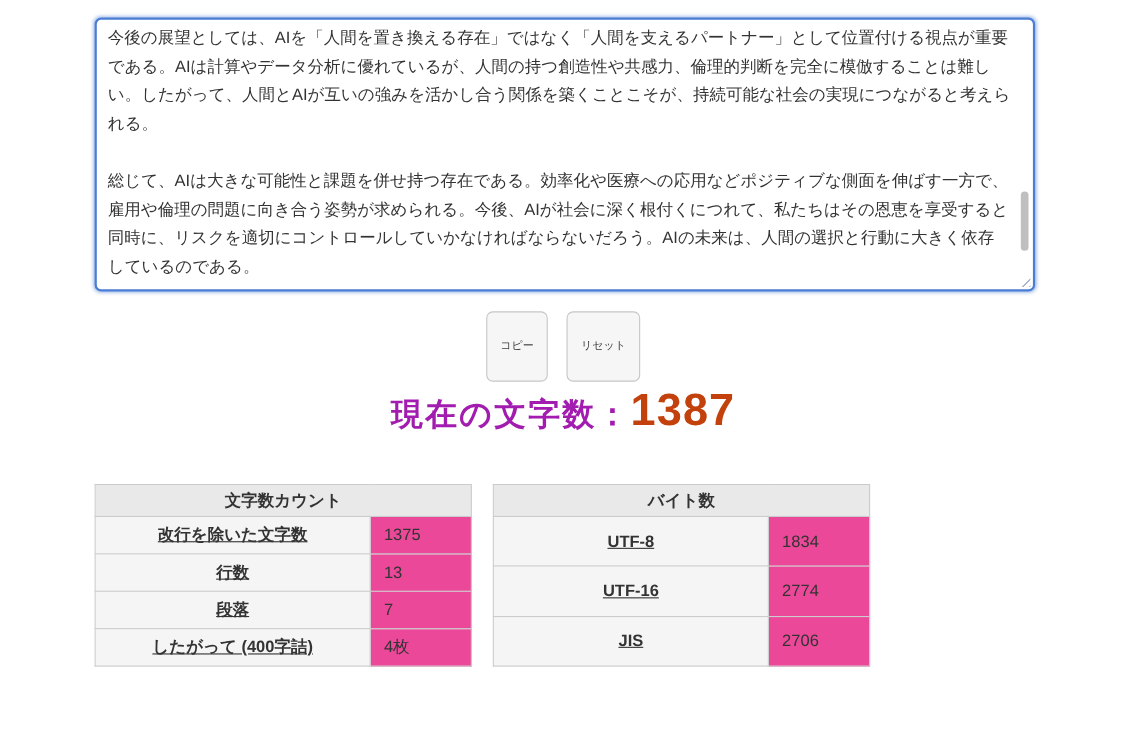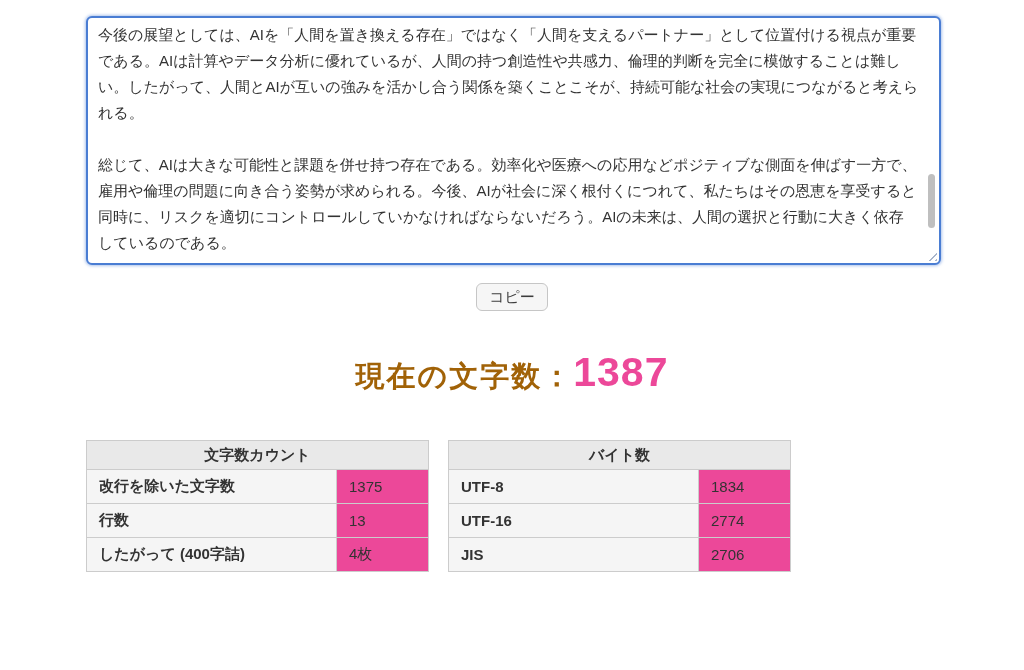--- a/index.html
+++ b/index.html
@@ -33,63 +33,64 @@
     background:repeating-linear-gradient(-45deg,#a9b6cc 0 1.5px,transparent 1.5px 4.5px);
     clip-path:polygon(100% 0,100% 100%,0 100%);
   }
 
   
   .button-row {
     position:absolute; top:283px; left:0; width:100%;
     display:flex; justify-content:center; gap:17px;
   }
   .btn {
-    font-family:inherit; font-size:15px; color:#3c3c3c;
+    font-family:inherit; font-size:10px; color:#3c3c3c;
     background:#f6f6f6; border:1px solid #c6c6c6; border-radius:6px;
-    padding:4px 12px; line-height:18px; cursor:pointer;
+    padding:22px 12px; line-height:18px; cursor:pointer;
   }
 
   
   .counter-row {
     position:absolute; top:349px; left:0; width:100%;
     display:flex; justify-content:center; align-items:baseline;
   }
-  .counter-label { font-size:29px; font-weight:bold; color:#a16207; letter-spacing:2px; }
-  .counter-value { font-size:41px; font-weight:bold; color:#ec4899; letter-spacing:1px; }
+  .counter-label { font-size:29px; font-weight:bold; color:#a21caf; letter-spacing:2px; }
+  .counter-value { font-size:41px; font-weight:bold; color:#c2410c; letter-spacing:1px; }
 
   
   .tables-row {
     position:absolute; top:440px; left:86px; width:855px;
     display:flex; gap:19px;
   }
   table.stat { border-collapse:collapse; width:343px; table-layout:fixed; }
   table.stat th, table.stat td {
     border:1px solid #ccc; font-size:15px; padding:0 12px; height:34px;
   }
   table.stat th {
     background:#e9e9e9; font-weight:bold; text-align:center; height:29px;
   }
-  td.lbl { background:#f5f5f5; font-weight:bold; text-align:left; }
+  td.lbl { background:#f5f5f5; font-weight:bold; text-align:center;text-decoration:underline; }
   td.val { background:#ec4899; font-weight:normal; text-align:left; }
 </style>
 </head>
 <body>
 
 <div id="page">
 
   <div class="textarea-wrap">
     <textarea id="main-text" spellcheck="false" style="">今後の展望としては、AIを「人間を置き換える存在」ではなく「人間を支えるパートナー」として位置付ける視点が重要である。AIは計算やデータ分析に優れているが、人間の持つ創造性や共感力、倫理的判断を完全に模倣することは難しい。したがって、人間とAIが互いの強みを活かし合う関係を築くことこそが、持続可能な社会の実現につながると考えられる。
 
 総じて、AIは大きな可能性と課題を併せ持つ存在である。効率化や医療への応用などポジティブな側面を伸ばす一方で、雇用や倫理の問題に向き合う姿勢が求められる。今後、AIが社会に深く根付くにつれて、私たちはその恩恵を享受すると同時に、リスクを適切にコントロールしていかなければならないだろう。AIの未来は、人間の選択と行動に大きく依存しているのである。</textarea>
     <div class="scroll-thumb"></div>
     <div class="resize-handle"></div>
   </div>
 
   <div class="button-row">
     <button class="btn">コピー</button>
+    <button class="btn">リセット</button>
   </div>
 
   <div class="counter-row">
     <span class="counter-label">現在の文字数：</span>
     <span class="counter-value">1387</span>
   </div>
 
   <div class="tables-row">
 
     <table class="stat">
@@ -103,20 +104,24 @@
           </tr>
       </thead>
       <tbody>
         <tr>
           <td class="lbl">改行を除いた文字数</td>
           <td class="val">1375</td>
         </tr>
         <tr>
           <td class="lbl">行数</td>
           <td class="val">13</td>
+        </tr>
+        <tr>
+          <td class="lbl">段落</td>
+          <td class="val">7</td>
         </tr>
         <tr>
           <td class="lbl">したがって (400字詰)</td>
           <td class="val">4枚</td>
         </tr>
       </tbody>
     </table>
 
     <table class="stat">
       <colgroup>

